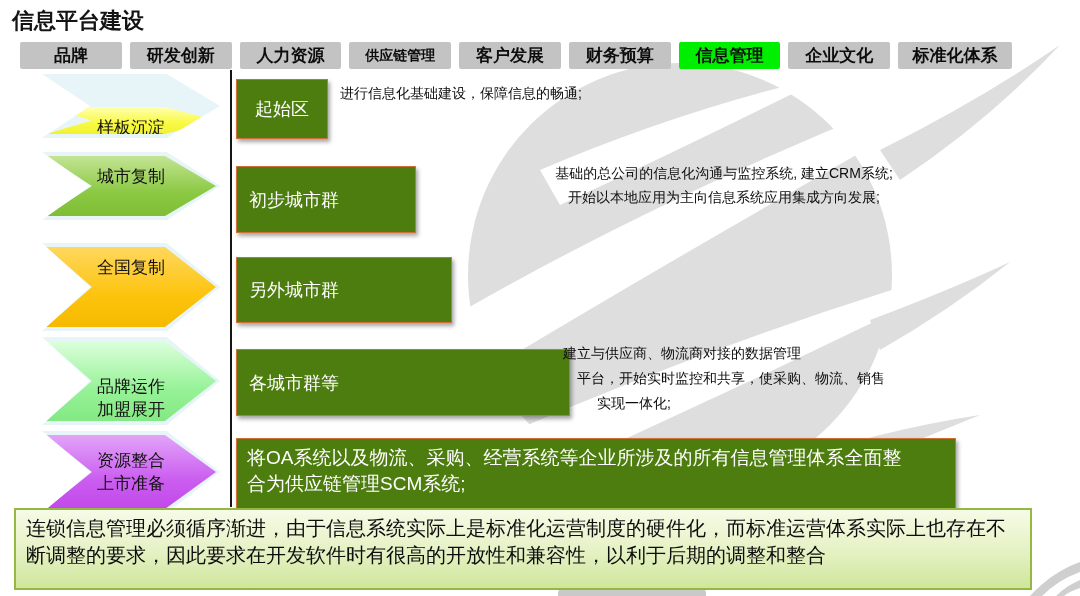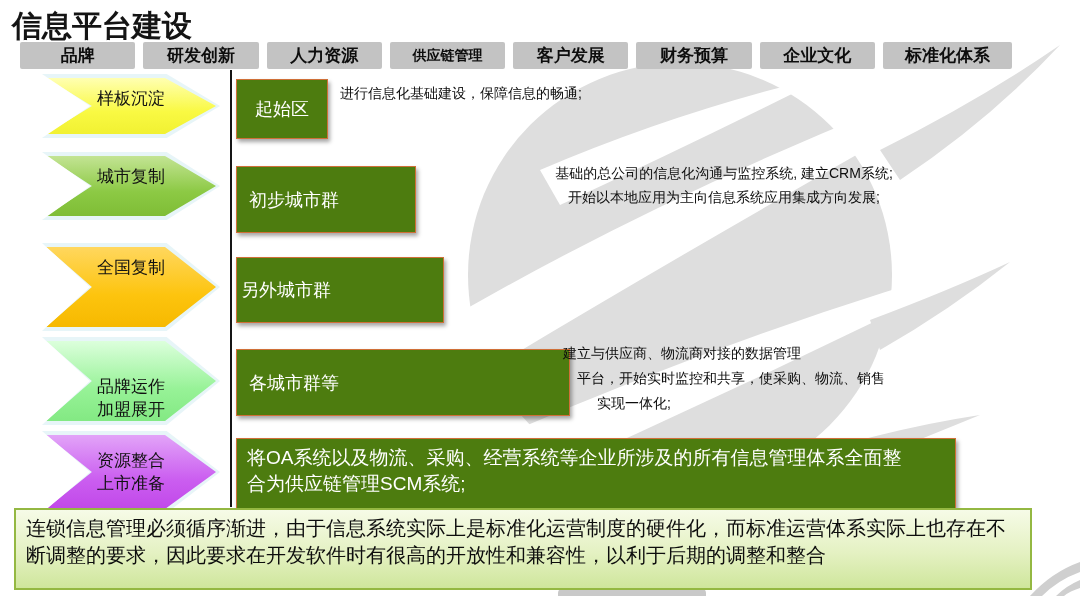--- a/index.html
+++ b/index.html
@@ -3,50 +3,50 @@
 <meta charset="utf-8">
 <style>
   html,body{margin:0;padding:0;background:#fff;}
   #slide{
     position:relative; width:1080px; height:596px; overflow:hidden;
     background:#ffffff; font-family:"Liberation Sans","DejaVu Sans",sans-serif; color:#111;
   }
   
   #watermark{position:absolute;inset:0;z-index:0;pointer-events:none;}
   
-  .page-title{position:absolute;left:12px;top:6px;font-size:30px;font-weight:bold;color:#141414;z-index:3;}
+  .page-title{position:absolute;left:12px;top:6px;font-size:22px;font-weight:bold;color:#141414;z-index:3;}
   .tabbar{position:absolute;left:20px;top:42px;width:992px;height:27px;display:flex;gap:8px;z-index:3;}
   .tab{flex:1;background:#c3c3c3;border-radius:2px;display:flex;align-items:center;justify-content:center;
        font-size:17px;font-weight:600;color:#0d0d0d;cursor:pointer;white-space:nowrap;}
   .tab.small{font-size:14px;}
   .tab.wide{flex:1.12;}
   .tab.active{background:#00ee00;}
   
   .divider{position:absolute;left:230px;top:70px;width:2px;height:437px;background:#151515;z-index:2;}
   
   .arrow{position:absolute;left:42px;width:178px;z-index:2;
          clip-path:polygon(0% 0%,70% 0%,100% 50%,70% 100%,0% 100%,27% 50%);
          background:#e7f5f8;filter:drop-shadow(3px 4px 3px rgba(110,150,160,.55));}
   .arrow .fill{position:absolute;inset:4px;clip-path:polygon(0% 0%,70% 0%,100% 50%,27% 100%,0% 100%,27% 50%);
          clip-path:polygon(0% 0%,70% 0%,100% 50%,70% 100%,0% 100%,27% 50%);
          display:flex;flex-direction:column;align-items:center;justify-content:flex-start;}
   .arrow .fill.vcenter{justify-content:center;}
   .arrow-label{font-size:17px;color:#111;line-height:23px;text-align:center;}
   .arrow-label.toppad{margin-top:9px;}
-  #arrow1{top:74px;height:64px;}  #arrow1 .fill{background:linear-gradient(180deg,#ffffb2 0%,#f9f943 60%,#f1f132 100%);}
+  #arrow1{top:74px;height:64px;}  #arrow1 .fill{background:linear-gradient(180deg,#ffffb2 0%,#f9f943 60%,#f1f132 100%);margin-top:29px;}
   #arrow2{top:152px;height:68px;} #arrow2 .fill{background:linear-gradient(180deg,#c3e494 0%,#8cc944 60%,#7fbd36 100%);}
   #arrow3{top:243px;height:88px;} #arrow3 .fill{background:linear-gradient(180deg,#ffd75e 0%,#fdc40e 60%,#f6b900 100%);}
   #arrow4{top:337px;height:88px;} #arrow4 .fill{background:linear-gradient(180deg,#dcffdc 0%,#97f297 60%,#83e983 100%);justify-content:flex-end;}
   #arrow5{top:431px;height:82px;} #arrow5 .fill{background:linear-gradient(180deg,#e2a4f8 0%,#cb5ef0 60%,#c148e9 100%);}
   
   .stage{position:absolute;background:#4d7c0f;border:1px solid #cf7038;color:#fff;z-index:2;
          box-shadow:2px 3px 4px rgba(0,0,0,.35);display:flex;align-items:center;font-size:18px;}
   #stage1{left:236px;top:79px;width:90px;height:58px;justify-content:center;}
   #stage2{left:236px;top:166px;width:166px;height:65px;padding-left:12px;}
-  #stage3{left:236px;top:257px;width:202px;height:64px;padding-left:4px;}
+  #stage3{left:236px;top:257px;width:202px;height:64px;padding-left:12px;}
   #stage4{left:236px;top:349px;width:320px;height:65px;padding-left:12px;}
   #stage5{left:236px;top:438px;width:698px;height:62px;display:block;padding:6px 10px;font-size:19px;line-height:26px;}
   
   .desc{position:absolute;z-index:2;font-size:14px;line-height:24px;color:#0d0d0d;}
   #desc1{left:340px;top:81px;}
   #desc2{left:400px;top:161px;width:648px;text-align:center;}
   #desc3{left:440px;top:258px;width:620px;text-align:center;}
   #desc4{left:563px;top:341px;line-height:25px;}
   #desc4 .l1{margin-left:0;}
   #desc4 .l2{margin-left:14px;}
@@ -79,20 +79,21 @@
 
   <div class="page-title">信息平台建设</div>
 
   <div class="tabbar">
     <div class="tab">品牌</div>
     <div class="tab">研发创新</div>
     <div class="tab">人力资源</div>
     <div class="tab small">供应链管理</div>
     <div class="tab">客户发展</div>
     <div class="tab">财务预算</div>
+    <div class="tab active">信息管理</div>
     <div class="tab">企业文化</div>
     <div class="tab wide">标准化体系</div>
   </div>
 
   <div class="divider"></div>
 
   <div class="arrow" id="arrow1">
     <div class="fill">
         <span class="arrow-label toppad">样板沉淀</span>
       </div>

